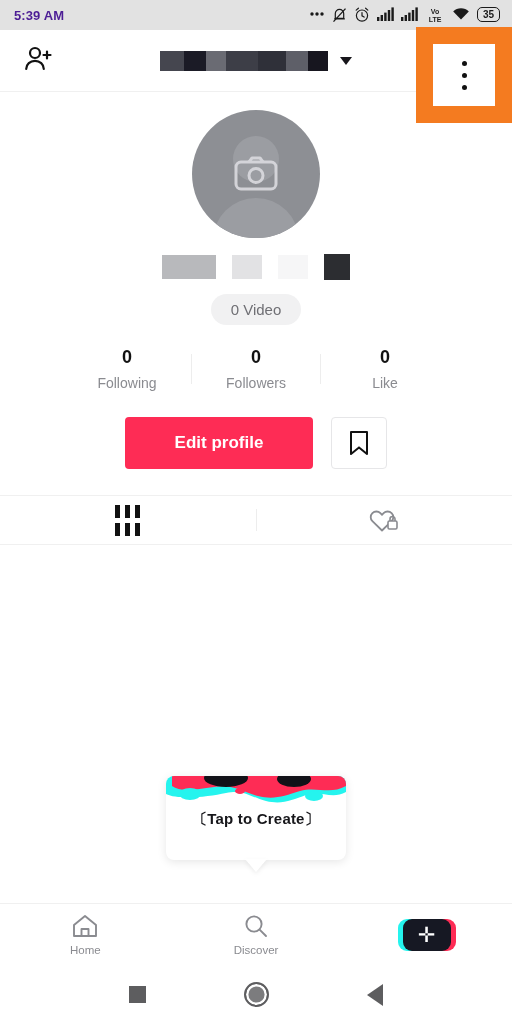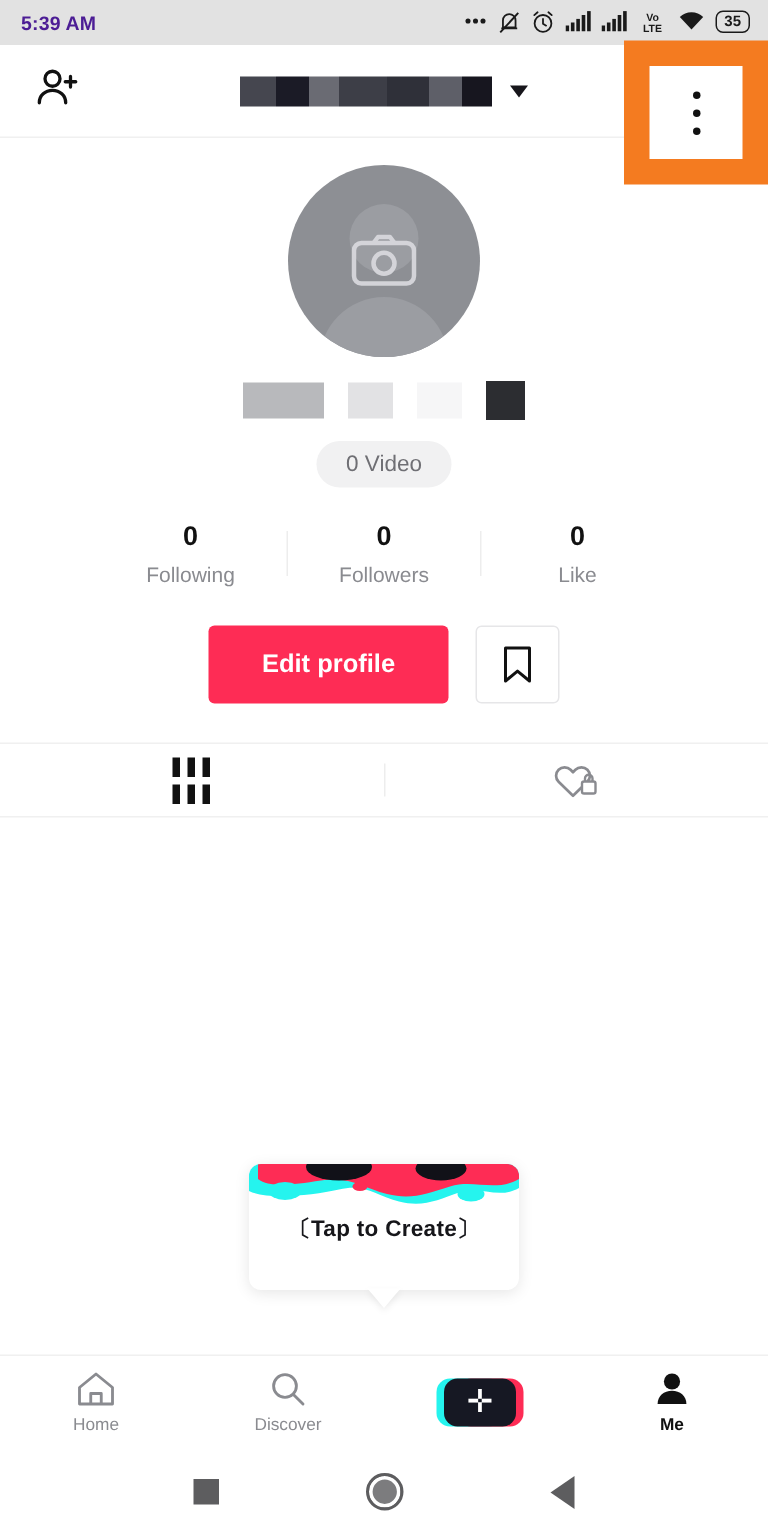--- a/index.html
+++ b/index.html
@@ -105,21 +105,21 @@
   .stat .lab{ font-size:14px; color:#8a8b90; margin-top:7px; }
   .divider{ width:1px; height:30px; background:#ededed; }
 
   
   .actions{
     margin-top:26px; display:flex; justify-content:center; align-items:center; gap:18px;
   }
   .btn-edit{
     background:#fe2c55; color:#fff;
     border:none; border-radius:4px;
-    width:160px; height:52px;
+    width:188px; height:52px;
     font-size:17px; font-weight:bold;
     font-family:"Liberation Sans", sans-serif;
     cursor:pointer;
   }
   .btn-icon{
     width:56px;height:52px;
     border:1px solid #e6e6e8; border-radius:4px;
     background:#fff; display:flex; align-items:center; justify-content:center;
     cursor:pointer;
   }
@@ -399,26 +399,19 @@
   <div class="navitem">
     <div class="createbtn">
       <div class="cy"></div>
       <div class="pk"></div>
       <div class="core"></div>
       <div class="plus">✛</div>
     </div>
   </div>
 
 
-  <div class="navitem active">
-    <svg width="26" height="24" viewBox="0 0 26 24">
-      <circle cx="13" cy="7" r="5.4" fill="#111"></circle>
-      <path d="M3.4 22c0-5.3 4.3-8.8 9.6-8.8s9.6 3.5 9.6 8.8z" fill="#111"></path>
-    </svg>
-    <div class="nlab">Me</div>
-  </div>
 </div>
 
 <div class="androidnav">
   <div class="nav-sq"></div>
   <div class="nav-circ"></div>
   <div class="nav-tri"></div>
 </div>
 
 </body></html>

